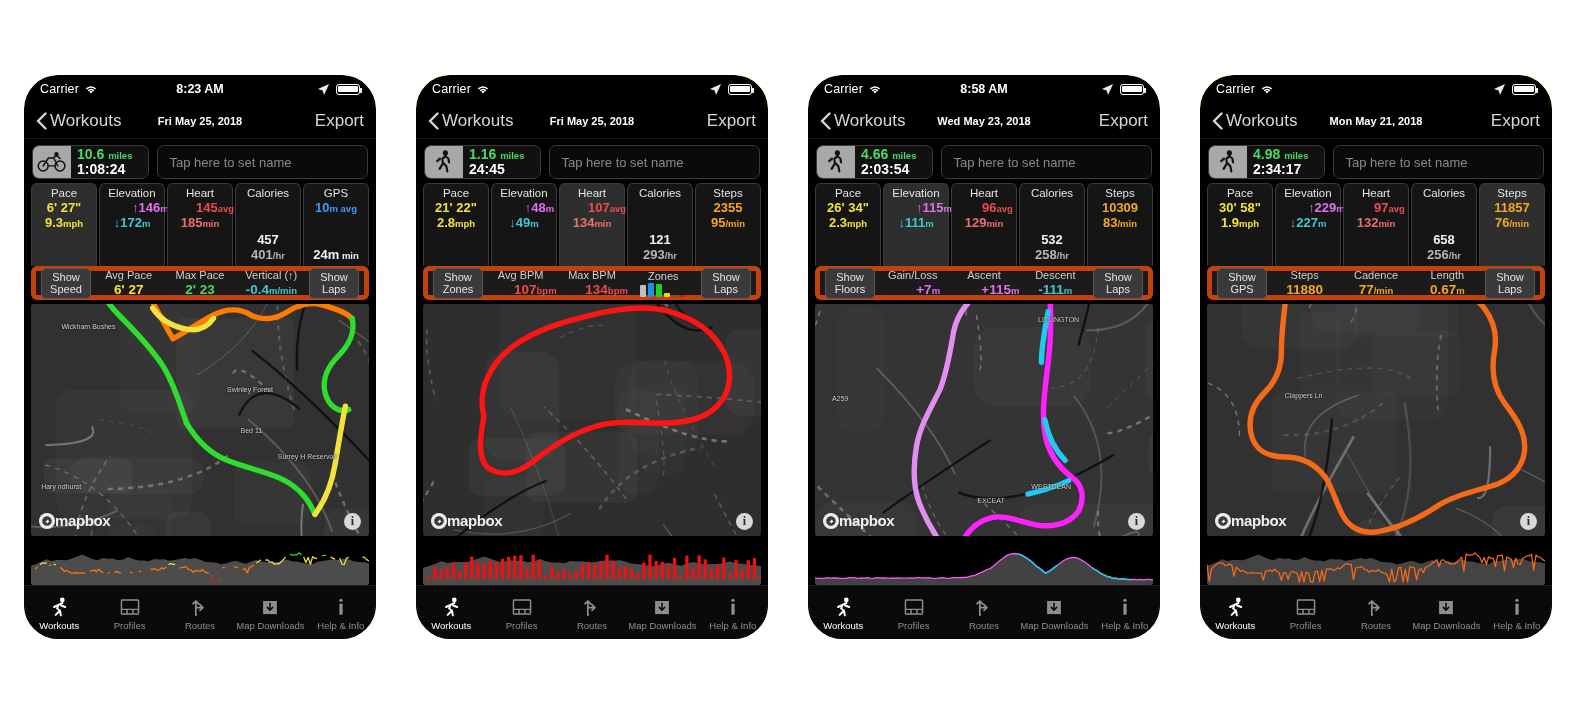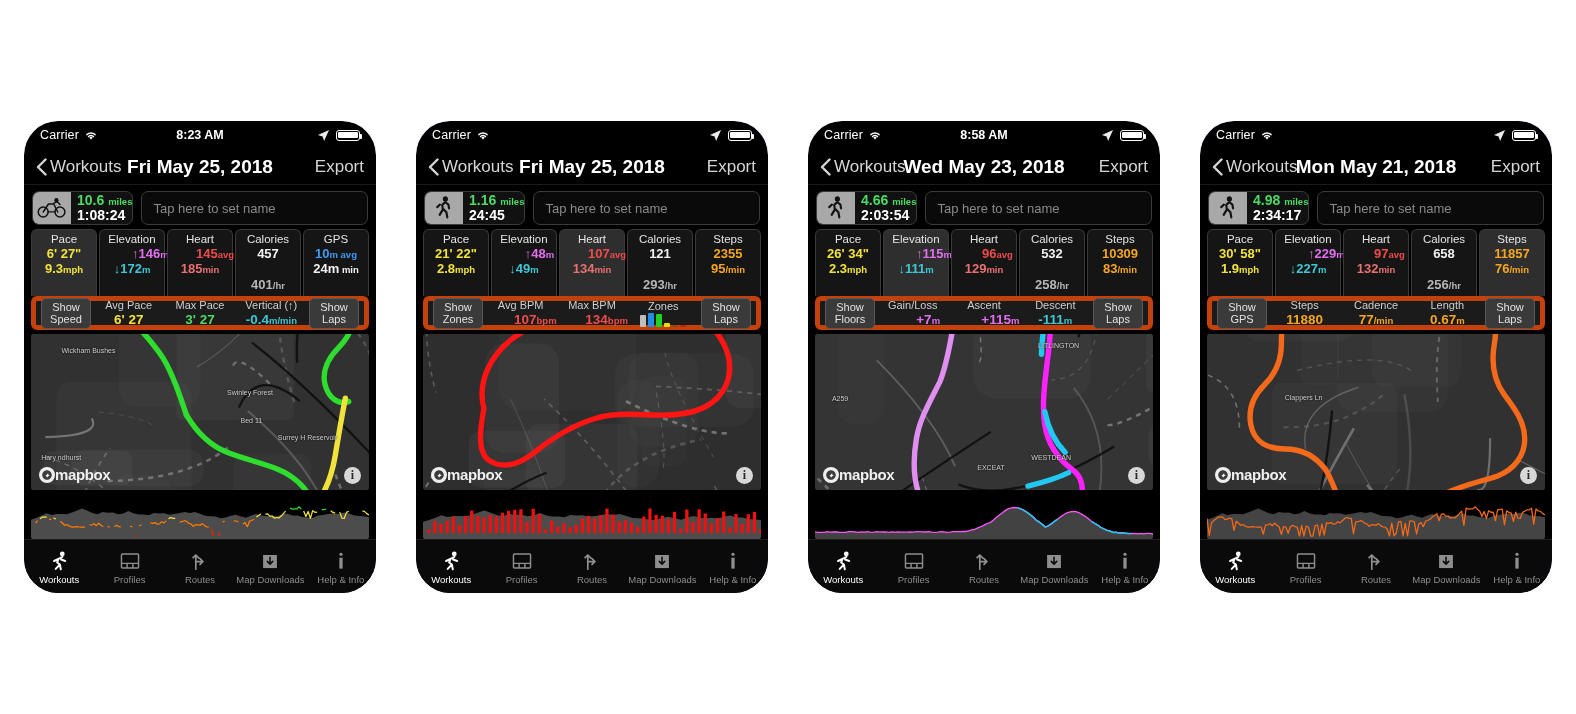--- a/index.html
+++ b/index.html
@@ -15,22 +15,22 @@
     display: flex;
     justify-content: space-between;
     align-items: center;
     padding: 0 24px;
   }
 
   
   .phone {
     position: relative;
     width: 352px;
-    height: 472px;
-    background: #c4b5fd;
+    height: 564px;
+    background: #84cc16;
     border-radius: 34px;
     overflow: hidden;
     flex: 0 0 auto;
   }
   .screen {
     position: absolute;
     inset: 0;
     background: #000;
     display: flex;
     flex-direction: column;
@@ -96,21 +96,21 @@
   .nav-back {
     display: flex; align-items: center; gap: 3px;
     color: #d6d6d6;
     font-size: 17px;
     cursor: pointer;
   }
   .nav-title {
     position: absolute;
     left: 0; right: 0;
     text-align: center;
-    font-size: 19px;
+    font-size: 11px;
     font-weight: bold;
     color: #fff;
     pointer-events: none;
   }
   .nav-export {
     margin-left: auto;
     color: #d6d6d6;
     font-size: 17px;
     z-index: 2;
     cursor: pointer;
@@ -133,21 +133,21 @@
     flex: 0 0 auto;
     height: 34px;
   }
   .act-icon {
     width: 38px; height: 100%;
     background: #a8a8a8;
     display: flex; align-items: center; justify-content: center;
     flex: 0 0 38px;
   }
   .sum-nums {
-    padding: 0 0 0 6px;
+    padding: 0 16px 0 6px;
     display: flex; flex-direction: column; justify-content: center;
     line-height: 1.08;
   }
   .sum-dist { font-size: 14px; font-weight: bold; color: #4cd964; white-space: nowrap;}
   .sum-dist .unit { font-size: 9.5px; font-weight: bold; color: #4cd964; }
   .sum-time { font-size: 14px; font-weight: bold; color: #fff; }
   .name-field {
     flex: 1 1 auto;
     background: #0a0a0a;
     border: 1px solid #3a3a3a;
@@ -181,22 +181,22 @@
   .st-title { font-size: 11.5px; color: #e4e4e4; }
   .st-r1, .st-r2 { font-size: 13px; font-weight: bold; white-space: nowrap; }
   .st-r1 .u, .st-r2 .u { font-size: 9.5px; font-weight: bold; }
 
   
   .c-yellow { color: #f2e33c; }
   .c-magenta { color: #e26ff0; margin-left: 31px; }
   .c-cyan { color: #3ec7d4; }
   .c-red { color: #ef4b4b; padding-left: 27px; }
   .c-salmon { color: #e87070; }
-  .c-white { color: #f0f0f0; }
-  .c-gray { color: #b6b6b6; margin-top: 16px; }
+  .c-white { color: #f0f0f0; margin-top: 32px; }
+  .c-gray { color: #b6b6b6; }
   .c-blue { color: #3d9bf5; }
   .c-orange { color: #f5a623; }
   .c-green { color: #4cd964; }
 
   
   .detail-row {
     display: flex;
     align-items: center;
     background: #1b1b1b;
     border: 5px solid #c2410c;
@@ -393,21 +393,21 @@
         </div>
 
       <div class="detail-row">
         <div class="btn-sq">Show<br>Speed</div>
         <div class="det-cell">
         <div class="det-label">Avg Pace</div>
         <div class="det-val c-yellow"><span>6' 27</span><span class="u"></span></div>
       </div>
           <div class="det-cell">
         <div class="det-label">Max Pace</div>
-        <div class="det-val c-green"><span>3' 27</span><span class="u"></span></div>
+        <div class="det-val c-green"><span>2' 23</span><span class="u"></span></div>
       </div>
           <div class="det-cell">
         <div class="det-label">Vertical (↑)</div>
         <div class="det-val c-cyan"><span>-0.4</span><span class="u">m/min</span></div>
       </div>
         <div class="btn-sq">Show<br>Laps</div>
       </div>
 
       <div class="mapwrap">
         <svg class="mapsvg" viewBox="0 0 200 300" preserveAspectRatio="xMidYMid slice">

